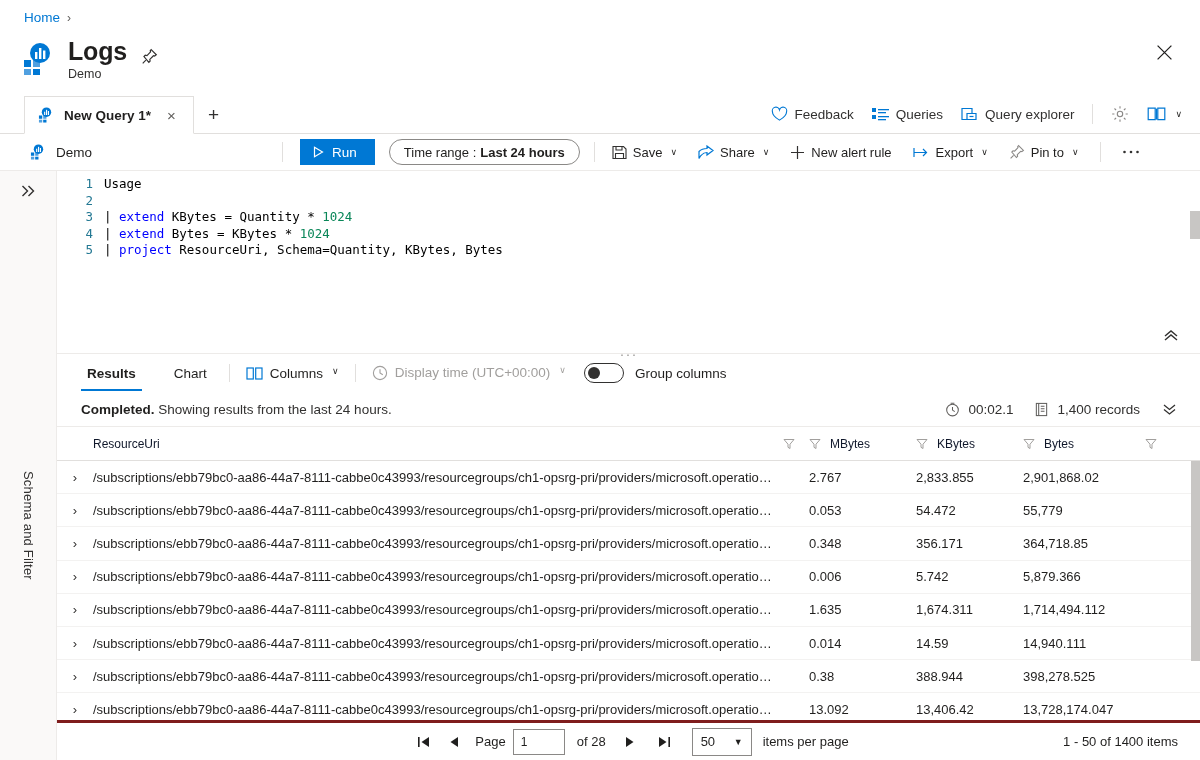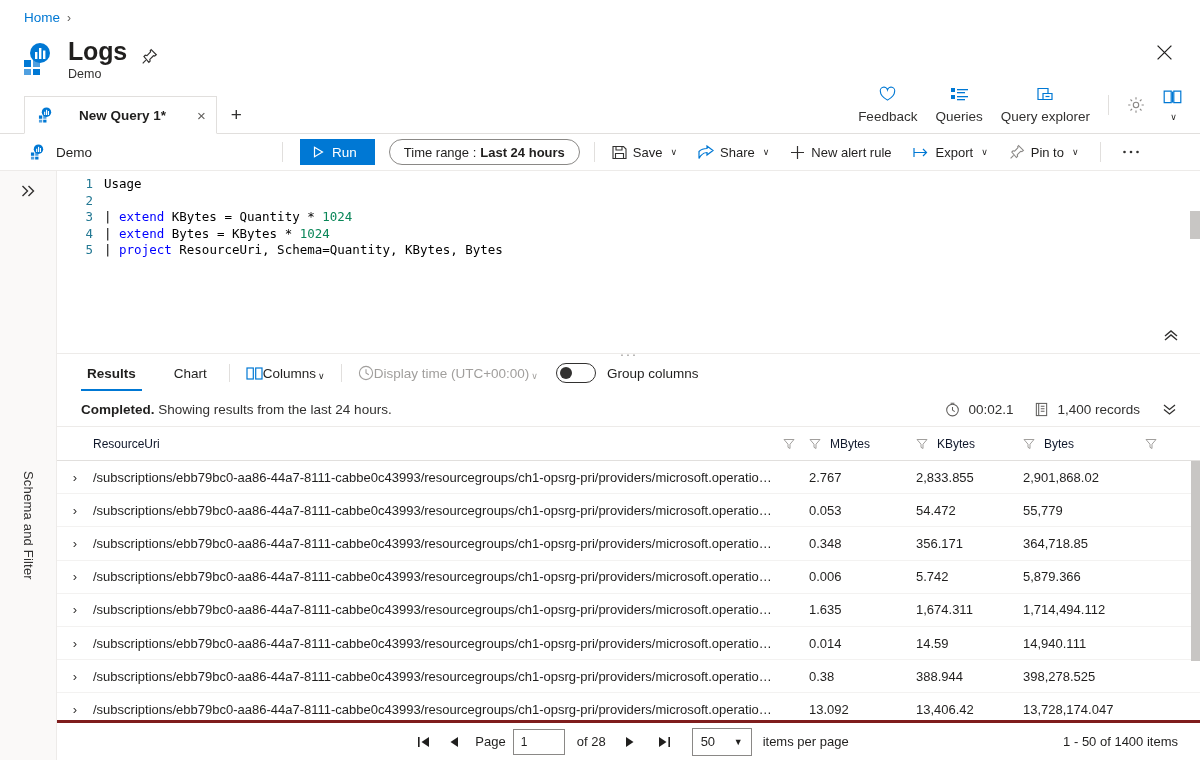--- a/index.html
+++ b/index.html
@@ -51,36 +51,36 @@
 
   
   .tabstrip {
     position: absolute; left: 0; top: 95px; width: 1200px; height: 39px;
     border-bottom: 1px solid #e1dfdd;
     display: flex; align-items: flex-end;
   }
   .qtab {
     margin-left: 24px; height: 38px; min-width: 170px;
     border: 1px solid #e1dfdd; border-bottom: 1px solid #fff;
-    background: #fff; display: flex; align-items: center; gap: 25px;
+    background: #fff; display: flex; align-items: center; gap: 10px;
     padding: 0 10px 0 13px; position: relative; top: 1px; cursor: pointer;
   }
   .qtab .lbl { font-size: 13.5px; font-weight: 600; color: #201f1e; }
   .qtab .x { color: #605e5c; font-size: 15px; margin-left: 6px; cursor: pointer; }
   .tab-add {
     font-size: 19px; color: #323130; margin-left: 14px;
     margin-bottom: 7px; cursor: pointer; font-weight: 300;
   }
   .top-right-tools {
     margin-left: auto; display: flex; align-items: center;
     gap: 18px; padding-right: 18px; margin-bottom: 9px;
   }
   .tool {
     display: flex; align-items: center; gap: 7px;
-    font-size: 13.5px; color: #323130; cursor: pointer; white-space: nowrap; flex-direction: column;
+    font-size: 13.5px; color: #323130; cursor: pointer; white-space: nowrap;
   }
   .tool .gl { color: #0078d4; display: flex; align-items: center; }
   .vsep { width: 1px; height: 20px; background: #e1dfdd; }
 
   
   .cmdbar {
     position: absolute; left: 0; top: 134px; width: 1200px; height: 37px;
     display: flex; align-items: center; border-bottom: 1px solid #edebe9;
   }
   .scope { display: flex; align-items: center; gap: 10px; margin-left: 30px; }
@@ -165,21 +165,21 @@
     display: flex; align-items: center; cursor: pointer; position: relative;
   }
   .rtab.active { font-weight: 600; }
   .rtab.active::after {
     content: ""; position: absolute; left: 0; right: 0; bottom: 0;
     height: 2px; background: #0078d4;
   }
   .rtab + .rtab { margin-left: 26px; }
   .res-vsep { width: 1px; height: 18px; background: #e1dfdd; margin: 0 16px; }
   .res-cmd {
-    display: flex; align-items: flex-end; 
+    display: flex; align-items: flex-start; gap: 7px;
     font-size: 13.5px; color: #201f1e; cursor: pointer;
   }
   .res-cmd.disabled { color: #a19f9d; cursor: default; }
   .toggle {
     width: 40px; height: 20px; border-radius: 10px;
     background: #fff; border: 1px solid #323130;
     position: relative; cursor: pointer; margin-left: 18px;
   }
   .toggle .knob {
     position: absolute; left: 3px; top: 3px;

